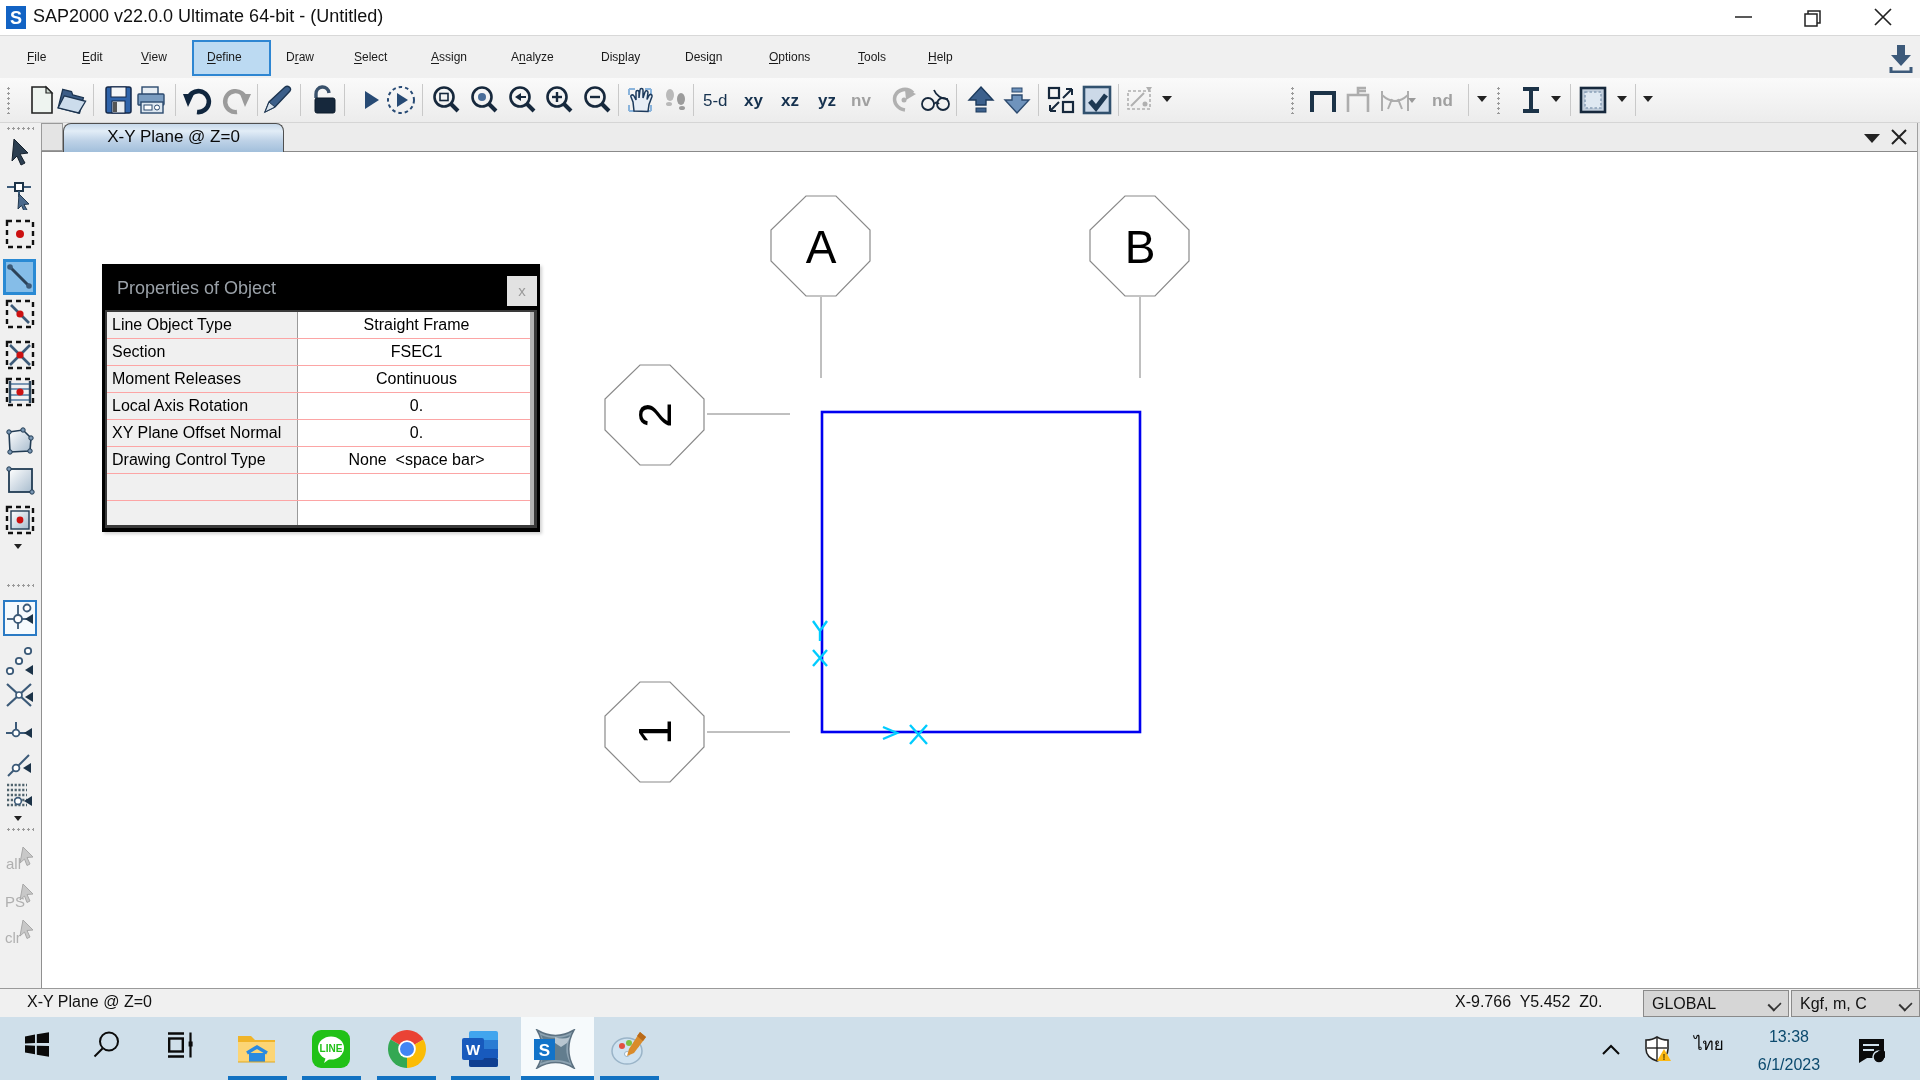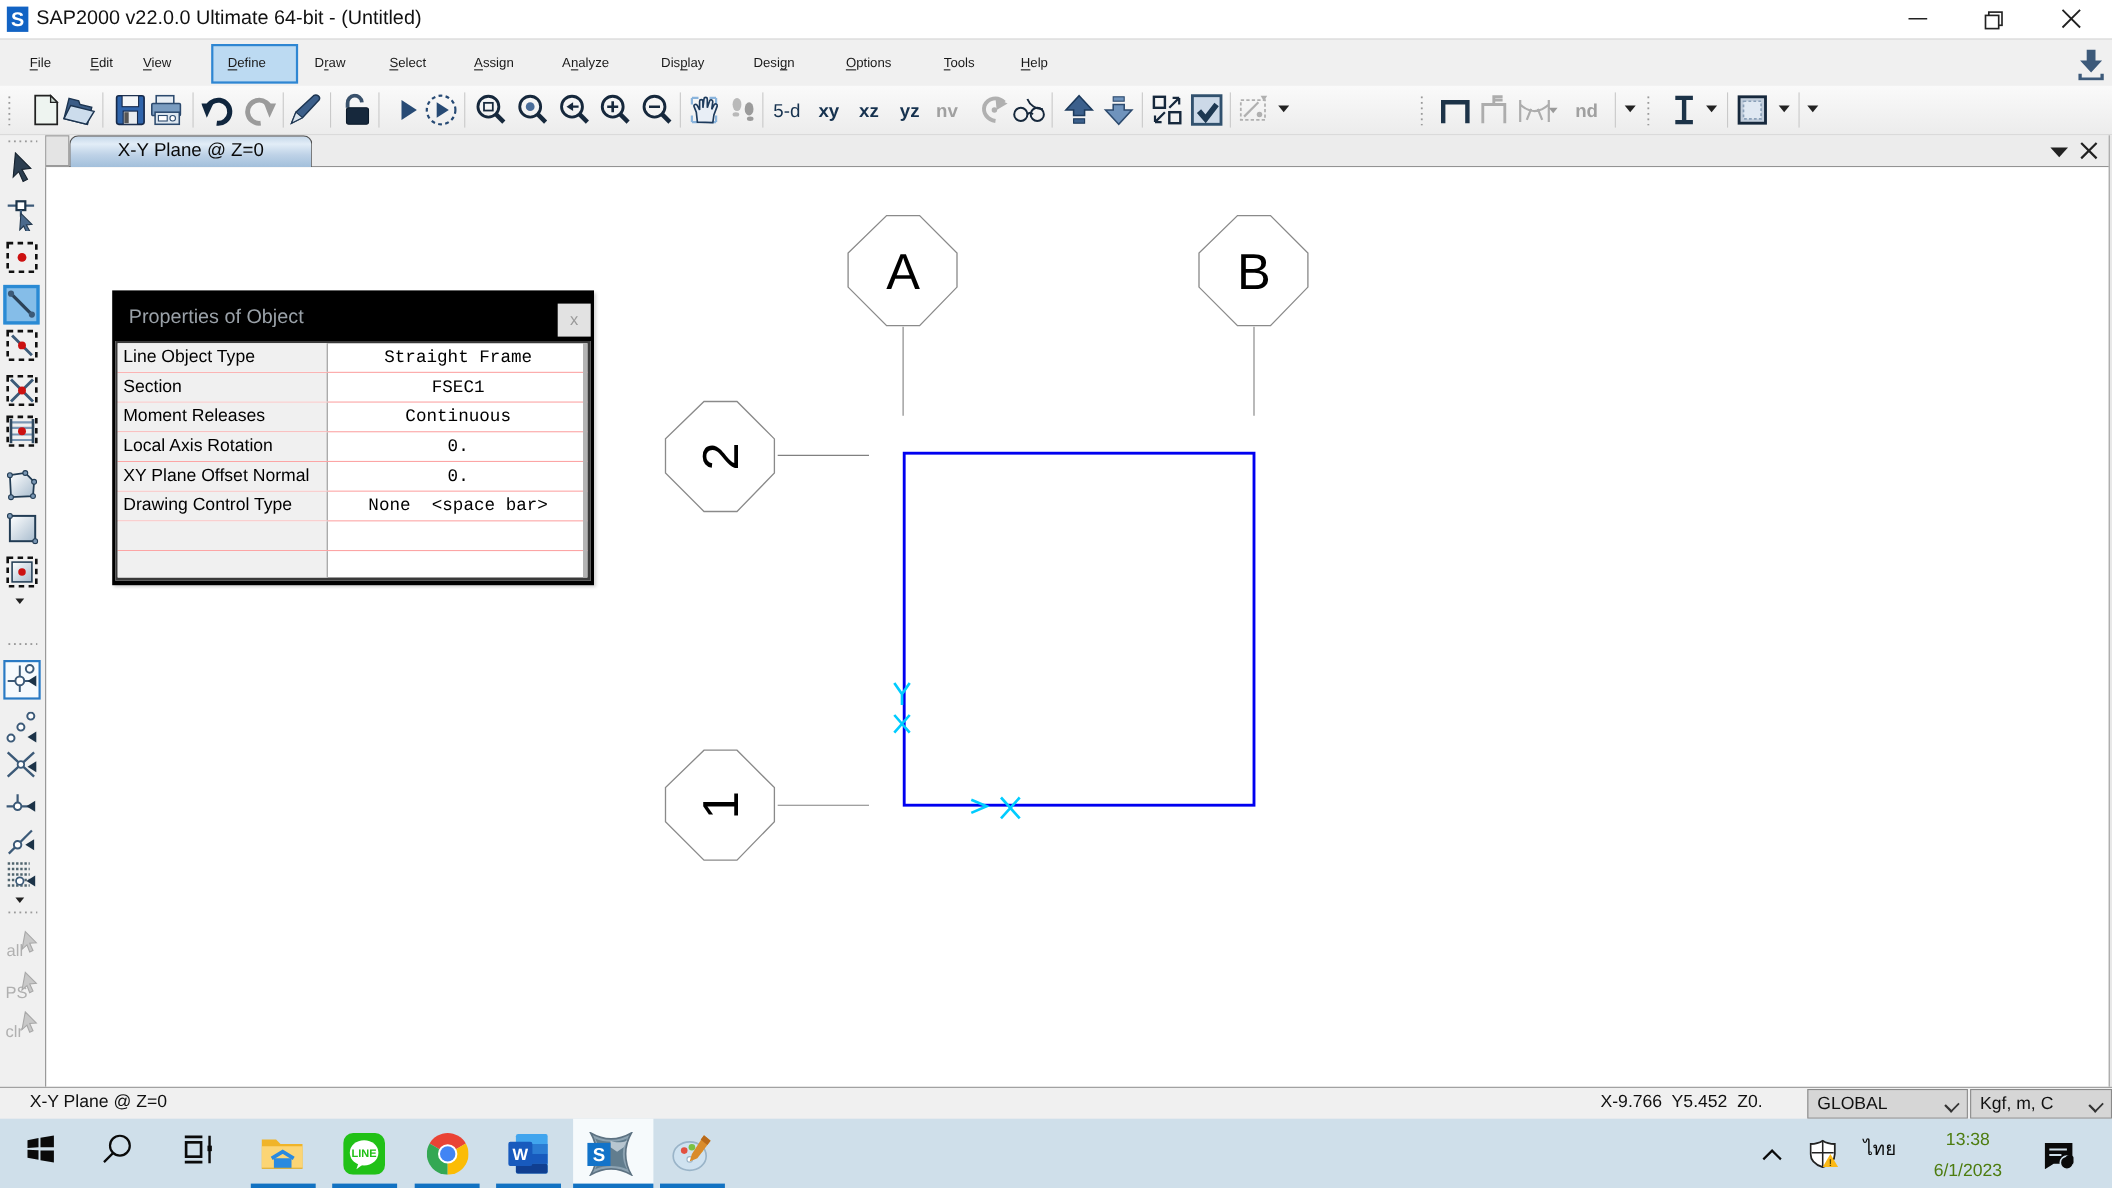--- a/index.html
+++ b/index.html
@@ -41,32 +41,32 @@
   #rightedge{left:1917px;top:123px;width:3px;height:865px;background:#e8e8e8;border-left:1px solid #a0a0a0;box-sizing:border-box;}
   
   #props{left:102px;top:264px;width:438px;height:268px;background:#000000;box-shadow:2px 2px 3px rgba(0,0,0,0.18);}
   #propstitle{left:15px;top:14px;font-size:18px;color:#9aa1a8;}
   #propsx{left:405px;top:12px;width:30px;height:30px;background:#e2e2e2;color:#9a9a9a;text-align:center;line-height:30px;font-size:15px;}
   #ptable{left:3px;top:46px;width:432px;height:218px;border:2px solid #3a3a3a;border-right:3px solid #3a3a3a;border-bottom:3px solid #3a3a3a;box-sizing:border-box;background:#ffffff;}
   #ptgray{position:absolute;right:0;top:0;width:4px;height:100%;background:#b4b4b4;}
   .prow{position:absolute;left:0;width:100%;height:27px;border-bottom:1px solid #fca5a5;box-sizing:border-box;}
   .pl{position:absolute;left:0;top:0;width:191px;height:100%;background:#f0f0f0;border-right:1px solid #9a9a9a;box-sizing:border-box;
       font-size:16px;color:#000;line-height:26px;padding-left:5px;}
-  .pv{position:absolute;left:192px;top:0;right:0;height:100%;text-align:center;font-size:16px;color:#000;line-height:26px;font-family:Liberation Mono, monospace;}
+  .pv{position:absolute;left:192px;top:0;right:0;height:100%;text-align:center;font-size:16px;color:#000;line-height:26px;}
   
   #statusbar{left:0;top:988px;width:1920px;height:29px;background:#f0f0f0;border-top:1px solid #9a9a9a;box-sizing:border-box;}
   .sbtext{position:absolute;font-size:16px;color:#111;top:4px;}
   .combo{position:absolute;top:1px;height:27px;background:#d6d6d6;border:1px solid #8a8a8a;box-sizing:border-box;font-size:16px;color:#111;line-height:25px;}
   .combo .chev{position:absolute;right:8px;top:8px;width:9px;height:9px;border-left:2px solid #333;border-bottom:2px solid #333;transform:rotate(-45deg) scale(1,.8);}
   
   #taskbar{left:0;top:1017px;width:1920px;height:63px;background:#cfdfea;}
   .underline{position:absolute;top:59px;height:4px;background:#1272c2;}
   #sapactive{left:521px;top:0;width:73px;height:63px;background:#f6fafc;}
   .trayTxt{position:absolute;font-size:17px;color:#0a0a0a;}
-  .clock{position:absolute;font-size:16px;color:#4d7c0f;text-align:center;width:90px;}
+  .clock{position:absolute;font-size:16px;color:#0c4a6e;text-align:center;width:90px;}
 </style>
 </head>
 <body>
 
 <div class="abs" id="titlebar">
   <svg class="abs" style="left:6px;top:5px" width="20" height="25">
     <rect x="0" y="1" width="20" height="23" fill="#1263c4"></rect>
     <text x="10" y="19" font-size="18" font-weight="bold" fill="#fff" text-anchor="middle" font-family="Liberation Sans">S</text>
   </svg>
   <div class="abs" id="apptitle">SAP2000 v22.0.0 Ultimate 64-bit - (Untitled)</div>
@@ -75,21 +75,21 @@
     <rect x="78" y="11" width="12" height="12" fill="none" stroke="#222" stroke-width="1.5"></rect>
     <rect x="75" y="14" width="12" height="12" fill="#fff" stroke="#222" stroke-width="1.5"></rect>
     <path d="M145 9 L161 25 M161 9 L145 25" stroke="#222" stroke-width="1.7"></path>
   </svg>
 </div>
 
 <div class="abs" id="menubar">
   <div class="abs" id="defbox"></div>
   <div class="menuitem" style="left:27px"><u>F</u>ile</div>
   <div class="menuitem" style="left:82px"><u>E</u>dit</div>
-  <div class="menuitem" style="left:130px"><u>V</u>iew</div>
+  <div class="menuitem" style="left:141px"><u>V</u>iew</div>
   <div class="menuitem" style="left:207px"><u>D</u>efine</div>
   <div class="menuitem" style="left:286px">D<u>r</u>aw</div>
   <div class="menuitem" style="left:354px"><u>S</u>elect</div>
   <div class="menuitem" style="left:431px"><u>A</u>ssign</div>
   <div class="menuitem" style="left:511px">A<u>n</u>alyze</div>
   <div class="menuitem" style="left:601px">Dis<u>p</u>lay</div>
   <div class="menuitem" style="left:685px">Desi<u>g</u>n</div>
   <div class="menuitem" style="left:769px"><u>O</u>ptions</div>
   <div class="menuitem" style="left:858px"><u>T</u>ools</div>
   <div class="menuitem" style="left:928px"><u>H</u>elp</div>

